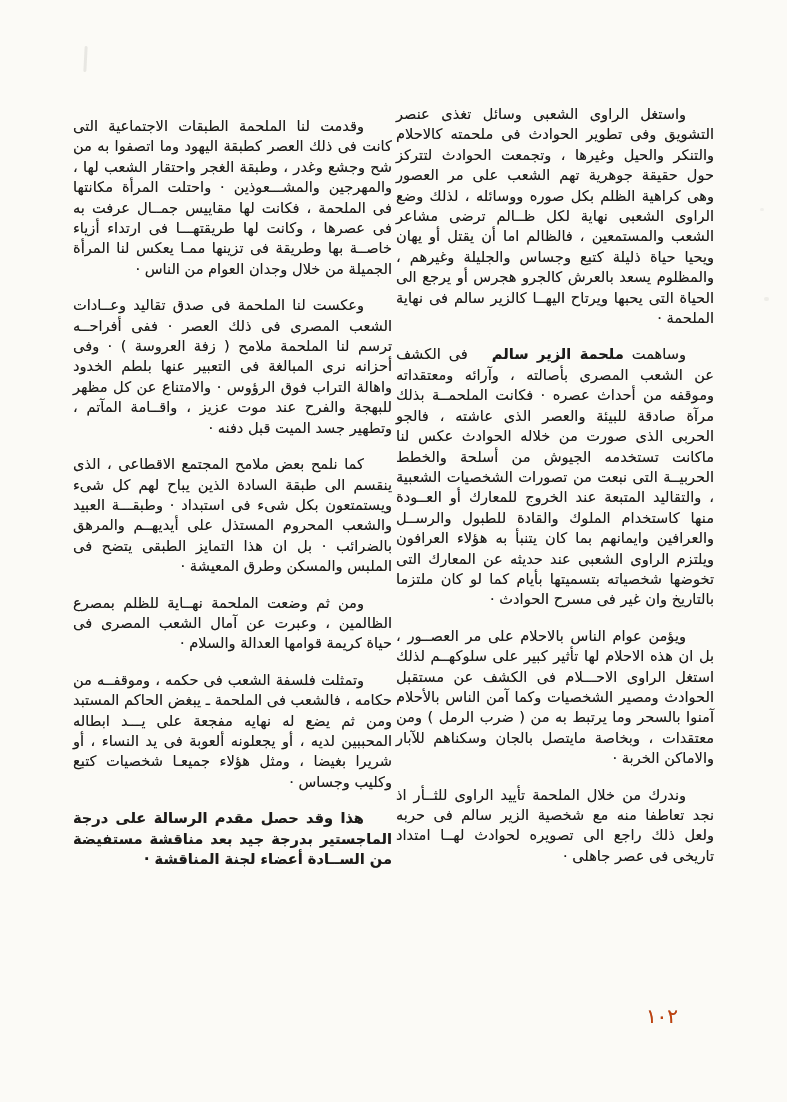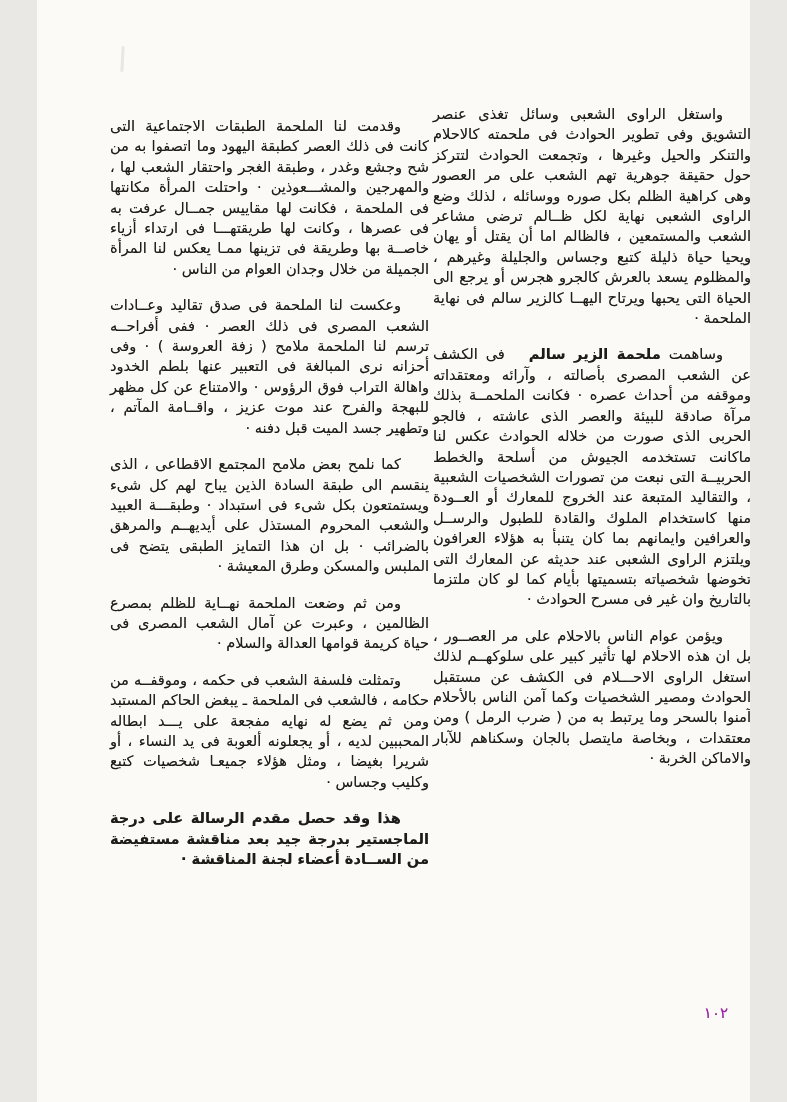--- a/index.html
+++ b/index.html
@@ -2,21 +2,21 @@
 <html lang="ar"><head>
 <meta charset="utf-8">
 <style>
   html, body {
     margin: 0;
     padding: 0;
     background: #e9e8e4;
   }
   .page {
     position: relative;
-    width: 713px;
+    width: 787px;
     height: 1102px;
     margin: 0 auto;
     background: #fbfaf6;
     overflow: hidden;
     font-family: "DejaVu Sans", sans-serif;
     color: #1d1c1a;
   }
   .col {
     position: absolute;
     direction: rtl;
@@ -46,24 +46,24 @@
   }
   .bold-para {
     font-weight: bold;
   }
   .page-number {
     position: absolute;
     top: 1004px;
     left: 633px;
     width: 58px;
     direction: rtl;
-    text-align: right;
-    font-size: 15px;
+    text-align: center;
+    font-size: 20px;
     letter-spacing: 3px;
-    color: #a21caf;
+    color: #c2410c;
     text-shadow: 0 0 0.6px rgba(60,58,54,0.5);
   }
   .artifact {
     position: absolute;
     pointer-events: none;
     background: rgba(70,66,60,0.10);
     border-radius: 2px;
   }
   .artifact-1 { left: 84px;  top: 46px;  width: 3px; height: 26px; transform: rotate(3deg); }
   .artifact-2 { left: 764px; top: 297px; width: 5px; height: 4px;  background: rgba(70,66,60,0.07); }
@@ -71,20 +71,21 @@
 </style>
 </head>
 <body>
 
 <div class="page">
 
   <div class="col col-right">
     <p>واستغل الراوى الشعبى وسائل تغذى عنصر التشويق وفى تطوير الحوادث فى ملحمته كالاحلام والتنكر والحيل وغيرها ، وتجمعت الحوادث لتتركز حول حقيقة جوهرية تهم الشعب على مر العصور وهى كراهية الظلم بكل صوره ووسائله ، لذلك وضع الراوى الشعبى نهاية لكل ظــالم ترضى مشاعر الشعب والمستمعين ، فالظالم اما أن يقتل أو يهان ويحيا حياة ذليلة كتبع وجساس والجليلة وغيرهم ، والمظلوم يسعد بالعرش كالجرو هجرس أو يرجع الى الحياة التى يحبها ويرتاح اليهــا كالزير سالم فى نهاية الملحمة ·</p>
     <p><span>وساهمت </span><span class="bold">ملحمة الزير سالم</span><span> فى الكشف عن الشعب المصرى بأصالته ، وآرائه ومعتقداته وموقفه من أحداث عصره · فكانت الملحمــة بذلك مرآة صادقة للبيئة والعصر الذى عاشته ، فالجو الحربى الذى صورت من خلاله الحوادث عكس لنا ماكانت تستخدمه الجيوش من أسلحة والخطط الحربيــة التى نبعت من تصورات الشخصيات الشعبية ، والتقاليد المتبعة عند الخروج للمعارك أو العــودة منها كاستخدام الملوك والقادة للطبول والرســل والعرافين وايمانهم بما كان يتنبأ به هؤلاء العرافون ويلتزم الراوى الشعبى عند حديثه عن المعارك التى تخوضها شخصياته بتسميتها بأيام كما لو كان ملتزما بالتاريخ وان غير فى مسرح الحوادث ·</span></p>
     <p>ويؤمن عوام الناس بالاحلام على مر العصــور ، بل ان هذه الاحلام لها تأثير كبير على سلوكهــم لذلك استغل الراوى الاحـــلام فى الكشف عن مستقبل الحوادث ومصير الشخصيات وكما آمن الناس بالأحلام آمنوا بالسحر وما يرتبط به من ( ضرب الرمل ) ومن معتقدات ، وبخاصة مايتصل بالجان وسكناهم للآبار والاماكن الخربة ·</p>
+    <p>وندرك من خلال الملحمة تأييد الراوى للثــأر اذ نجد تعاطفا منه مع شخصية الزير سالم فى حربه ولعل ذلك راجع الى تصويره لحوادث لهــا امتداد تاريخى فى عصر جاهلى ·</p>
   </div>
 
   <div class="col col-left">
     <p>وقدمت لنا الملحمة الطبقات الاجتماعية التى كانت فى ذلك العصر كطبقة اليهود وما اتصفوا به من شح وجشع وغدر ، وطبقة الغجر واحتقار الشعب لها ، والمهرجين والمشـــعوذين · واحتلت المرأة مكانتها فى الملحمة ، فكانت لها مقاييس جمــال عرفت به فى عصرها ، وكانت لها طريقتهـــا فى ارتداء أزياء خاصــة بها وطريقة فى تزينها ممـا يعكس لنا المرأة الجميلة من خلال وجدان العوام من الناس ·</p>
     <p>وعكست لنا الملحمة فى صدق تقاليد وعــادات الشعب المصرى فى ذلك العصر · ففى أفراحــه ترسم لنا الملحمة ملامح ( زفة العروسة ) · وفى أحزانه نرى المبالغة فى التعبير عنها بلطم الخدود واهالة التراب فوق الرؤوس · والامتناع عن كل مظهر للبهجة والفرح عند موت عزيز ، واقــامة المآتم ، وتطهير جسد الميت قبل دفنه ·</p>
     <p>كما نلمح بعض ملامح المجتمع الاقطاعى ، الذى ينقسم الى طبقة السادة الذين يباح لهم كل شىء ويستمتعون بكل شىء فى استبداد · وطبقـــة العبيد والشعب المحروم المستذل على أيديهــم والمرهق بالضرائب · بل ان هذا التمايز الطبقى يتضح فى الملبس والمسكن وطرق المعيشة ·</p>
     <p>ومن ثم وضعت الملحمة نهــاية للظلم بمصرع الظالمين ، وعبرت عن آمال الشعب المصرى فى حياة كريمة قوامها العدالة والسلام ·</p>
     <p>وتمثلت فلسفة الشعب فى حكمه ، وموقفــه من حكامه ، فالشعب فى الملحمة ـ يبغض الحاكم المستبد ومن ثم يضع له نهايه مفجعة على يـــد ابطاله المحببين لديه ، أو يجعلونه ألعوبة فى يد النساء ، أو شريرا بغيضا ، ومثل هؤلاء جميعـا شخصيات كتبع وكليب وجساس ·</p>
     <p class="bold-para">هذا وقد حصل مقدم الرسالة على درجة الماجستير بدرجة جيد بعد مناقشة مستفيضة من الســادة أعضاء لجنة المناقشة ·</p>
   </div>

